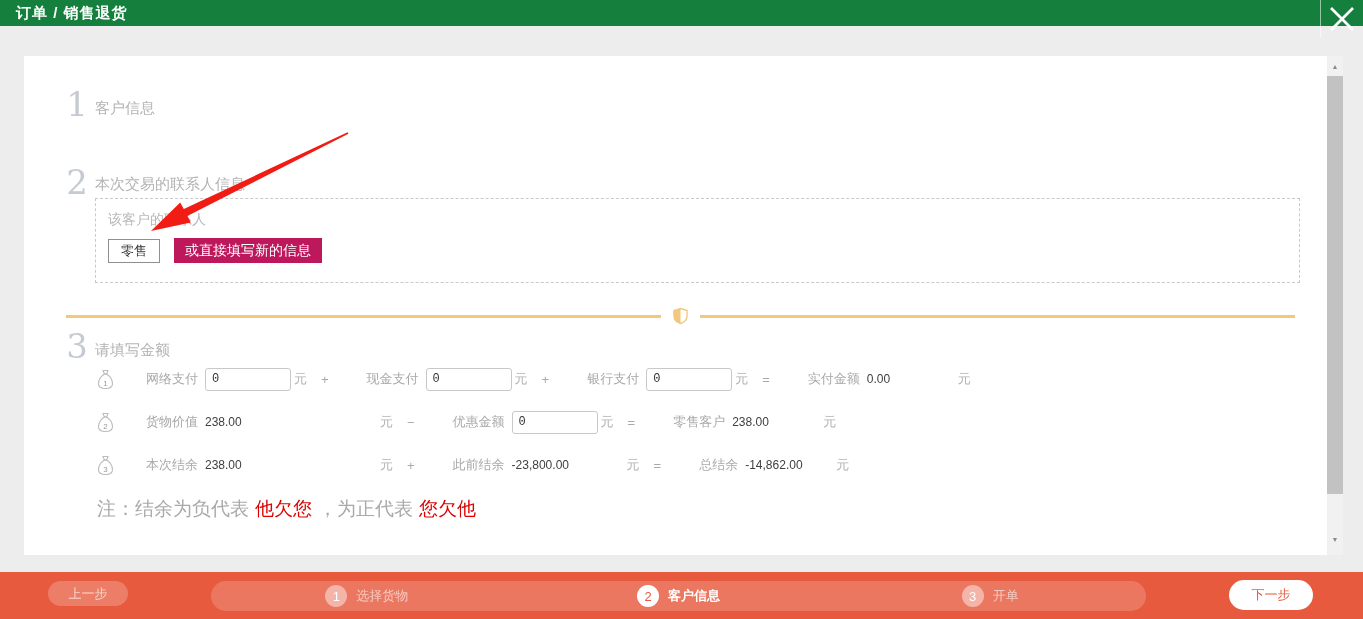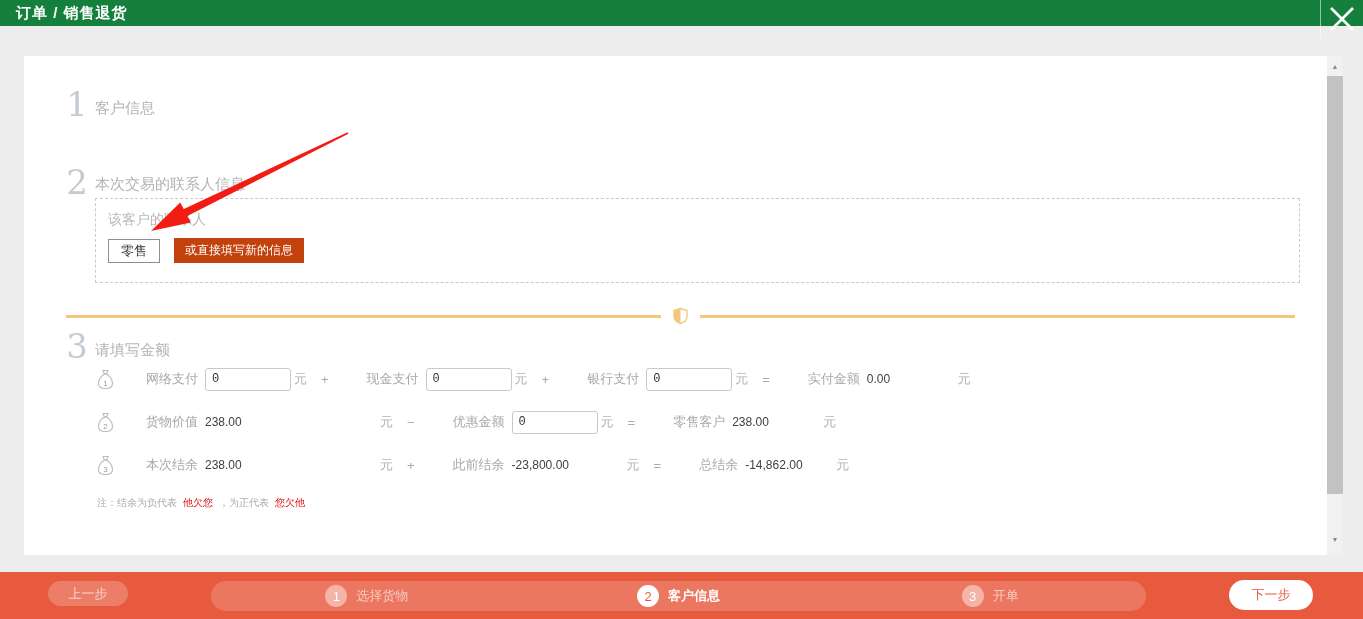--- a/index.html
+++ b/index.html
@@ -17,39 +17,39 @@
   .sec-num { position:absolute; left:38px; width:30px; text-align:center; font-family:"DejaVu Serif","Liberation Serif",serif; font-size:34px; line-height:36px; color:#c5cbd2; font-weight:400; }
   .sec-title { position:absolute; left:71px; font-size:15px; color:#b3b3b3; }
 
   .customer-bar { position:absolute; left:81px; top:72px; width:1190px; height:28px; background:#ececec; border-left:4px solid #d9a18c; display:flex; align-items:center; }
   .customer-bar span { font-size:13px; color:#4a4a4a; margin-left:8px; }
 
   .dashed-box { position:absolute; left:71px; top:142px; width:1205px; height:85px; border:1px dashed #c9c9c9; padding:12px 0 0 12px; }
   .contact-hint { font-size:14px; color:#b8b8b8; }
   .contact-row { margin-top:9px; display:flex; align-items:center; gap:14px; }
   .contact-name-btn { height:24px; padding:0 12px; background:#ffffff; border:1px solid #8f8f8f; font-size:13px; color:#333; display:flex; align-items:center; cursor:pointer; }
-  .new-contact-btn { height:25px; padding:0 11px; background:#c2410c; border:none; font-size:12px; color:#ffffff; display:flex; align-items:center; cursor:pointer; }
+  .new-contact-btn { height:25px; padding:0 11px; background:#be185d; border:none; font-size:14px; color:#ffffff; display:flex; align-items:center; cursor:pointer; }
 
   .divider { position:absolute; left:42px; top:251px; width:1229px; display:flex; align-items:center; }
   .divider .line { flex:1; height:3px; background:#f2c87d; }
   .divider .gap { width:12px; }
 
   
   .amount-row { position:absolute; left:73px; height:26px; display:flex; align-items:center; white-space:nowrap; }
   .bag { margin-right:8px; flex:0 0 auto; }
   .lbl { font-size:13px; color:#a9a9a9; margin-right:7px;margin-left:24px; }
   .op  { font-size:13px; color:#a9a9a9; margin:0 14px; }
   .unit{ font-size:13px; color:#b3b3b3; margin-left:3px; }
   .amt { width:86px; height:23px; border:1px solid #c9c9c9; border-radius:3px; padding:0 6px; font-family:"Liberation Mono","DejaVu Sans Mono",monospace; font-size:12px; color:#333; outline:none; }
   .dval{ font-family:Liberation Sans, sans-serif; font-size:12px; color:#404040; }
   .slot-lg { display:inline-block; width:172px; }
   .slot-md { display:inline-block; width:112px; }
   .slot-sm { display:inline-block; width:88px; }
 
-  .note { position:absolute; left:73px; top:440px; font-size:10px; color:#a9a9a9; }
+  .note { position:absolute; left:73px; top:440px; font-size:19px; color:#a9a9a9; }
   .note .red { color:#dd0000; margin:0 6px; }
 
   
   .scrollbar { position:absolute; left:1327px; top:56px; width:16px; height:499px; background:#f1f1f1; }
   .sb-arrow { position:absolute; left:0; width:16px; height:16px; display:flex; align-items:center; justify-content:center; font-size:7px; color:#8a8a8a; cursor:pointer; }
   .sb-up { top:2px; }
   .sb-down { top:475px; }
   .sb-thumb { position:absolute; left:0; top:20px; width:16px; height:418px; background:#c2c2c2; cursor:pointer; }
 
   

